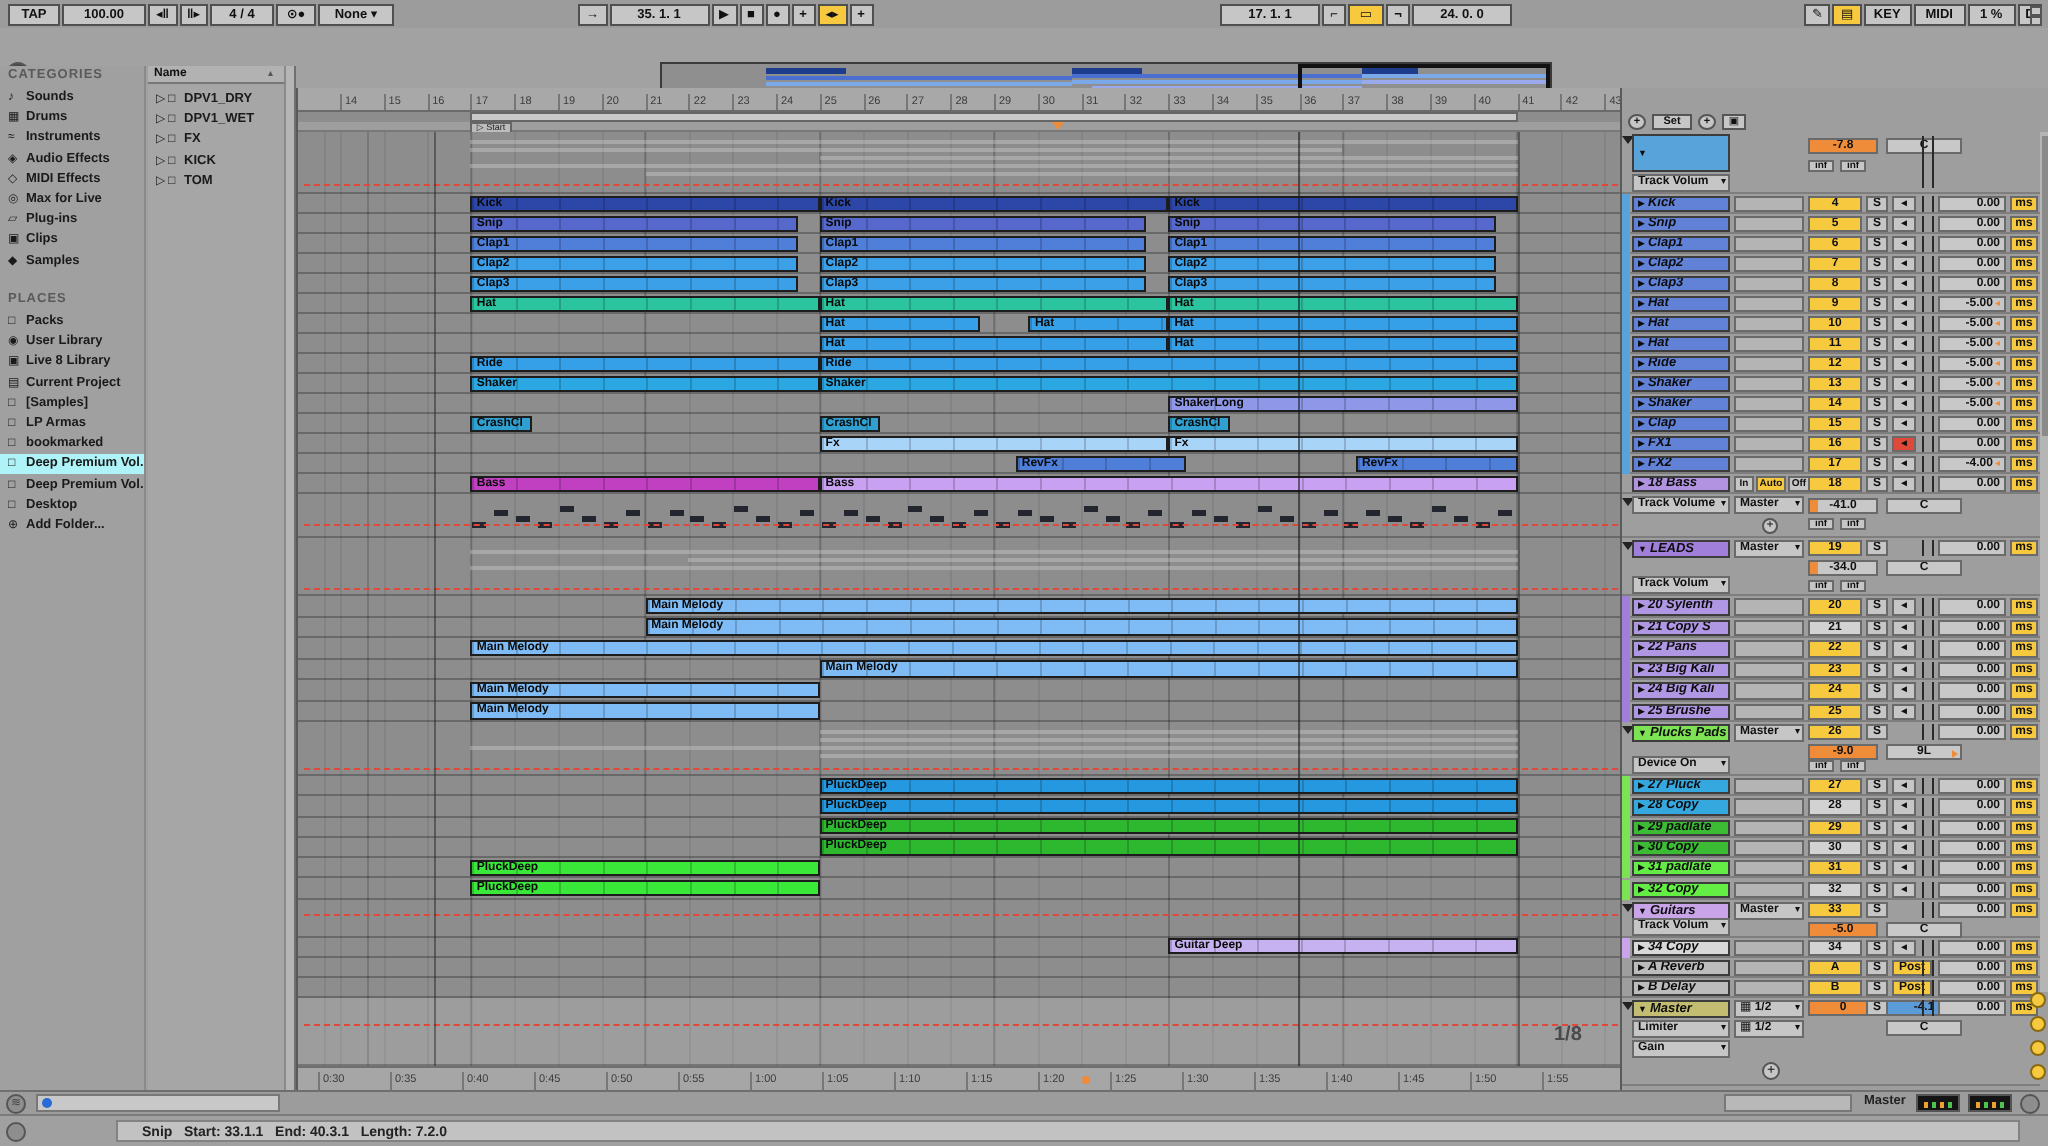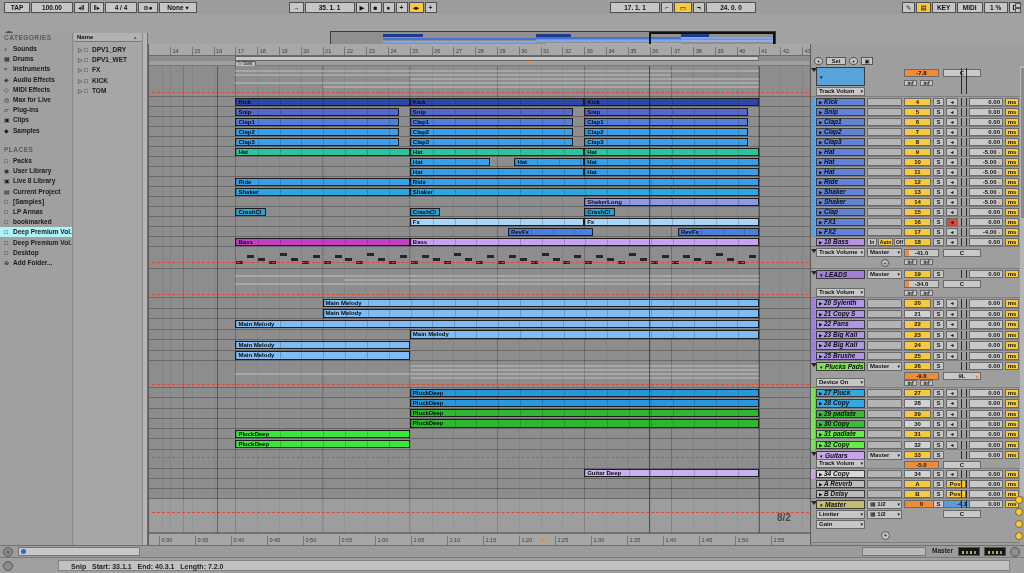--- a/index.html
+++ b/index.html
@@ -338,21 +338,21 @@
         </div>
         <div style="position: absolute; left: 0px; top: 412.8px; width: 662px; height: 10px; border-bottom: 1px solid rgba(0, 0, 0, 0.25); box-sizing: border-box;"></div>
         <div style="position: absolute; left: 0px; top: 422.8px; width: 662px; height: 10px; border-bottom: 1px solid rgba(0, 0, 0, 0.25); box-sizing: border-box;"></div>
         <div style="position: absolute; left: 0px; top: 432.8px; width: 662px; height: 34px; border-bottom: 1px solid rgba(0, 0, 0, 0.25); box-sizing: border-box; background: rgba(255, 255, 255, 0.14);">
           <div class="redline" style="top: 13px;"></div>
         </div>
       </div>
       <div style="position: absolute; left: 68px; top: 22px; width: 1px; height: 467px; background: rgba(30, 30, 30, 0.45);"></div>
       <div style="position: absolute; left: 500px; top: 22px; width: 1px; height: 467px; background: rgba(20, 20, 20, 0.55);"></div>
       <div style="position: absolute; left: 609.6px; top: 22px; width: 1px; height: 467px; background: rgba(40, 40, 40, 0.5);"></div>
-      <div style="position: absolute; left: 628px; top: 468px; font-size: 10px; font-weight: bold; color: rgb(74, 74, 74);">8/2</div>
+      <div style="position: absolute; left: 628px; top: 468px; font-size: 10px; font-weight: bold; color: rgb(74, 74, 74);">1/8</div>
       <div style="position: absolute; left: 0px; top: 489px; width: 662px; height: 12px; background: rgb(166, 166, 166); border-top: 1px solid rgb(111, 111, 111); box-sizing: border-box;">
         <div style="position: absolute; left: 10px; top: 2px; height: 9px; border-left: 1px solid rgb(119, 119, 119); font-size: 5.5px; color: rgb(60, 60, 60); padding-left: 1.5px; line-height: 9px;">0:30</div>
         <div style="position: absolute; left: 46px; top: 2px; height: 9px; border-left: 1px solid rgb(119, 119, 119); font-size: 5.5px; color: rgb(60, 60, 60); padding-left: 1.5px; line-height: 9px;">0:35</div>
         <div style="position: absolute; left: 82px; top: 2px; height: 9px; border-left: 1px solid rgb(119, 119, 119); font-size: 5.5px; color: rgb(60, 60, 60); padding-left: 1.5px; line-height: 9px;">0:40</div>
         <div style="position: absolute; left: 118px; top: 2px; height: 9px; border-left: 1px solid rgb(119, 119, 119); font-size: 5.5px; color: rgb(60, 60, 60); padding-left: 1.5px; line-height: 9px;">0:45</div>
         <div style="position: absolute; left: 154px; top: 2px; height: 9px; border-left: 1px solid rgb(119, 119, 119); font-size: 5.5px; color: rgb(60, 60, 60); padding-left: 1.5px; line-height: 9px;">0:50</div>
         <div style="position: absolute; left: 190px; top: 2px; height: 9px; border-left: 1px solid rgb(119, 119, 119); font-size: 5.5px; color: rgb(60, 60, 60); padding-left: 1.5px; line-height: 9px;">0:55</div>
         <div style="position: absolute; left: 226px; top: 2px; height: 9px; border-left: 1px solid rgb(119, 119, 119); font-size: 5.5px; color: rgb(60, 60, 60); padding-left: 1.5px; line-height: 9px;">1:00</div>
         <div style="position: absolute; left: 262px; top: 2px; height: 9px; border-left: 1px solid rgb(119, 119, 119); font-size: 5.5px; color: rgb(60, 60, 60); padding-left: 1.5px; line-height: 9px;">1:05</div>
         <div style="position: absolute; left: 298px; top: 2px; height: 9px; border-left: 1px solid rgb(119, 119, 119); font-size: 5.5px; color: rgb(60, 60, 60); padding-left: 1.5px; line-height: 9px;">1:10</div>

